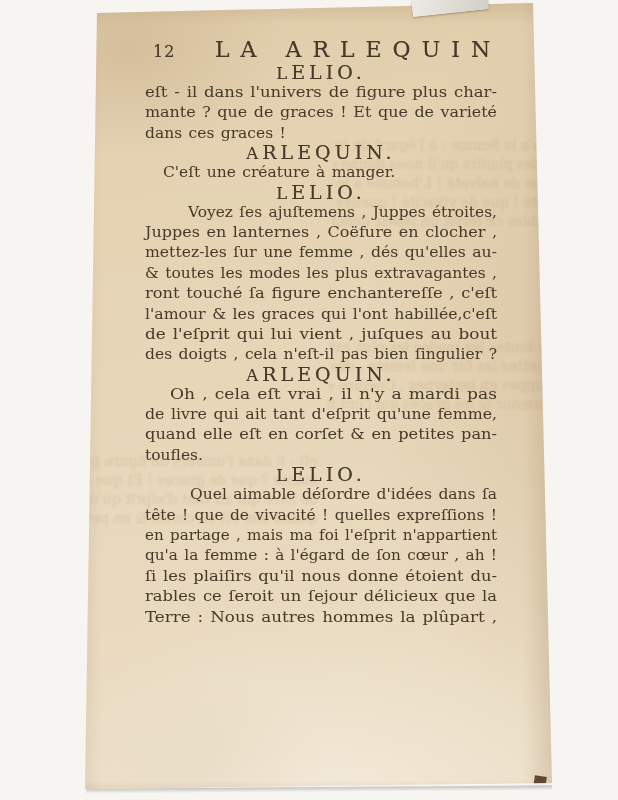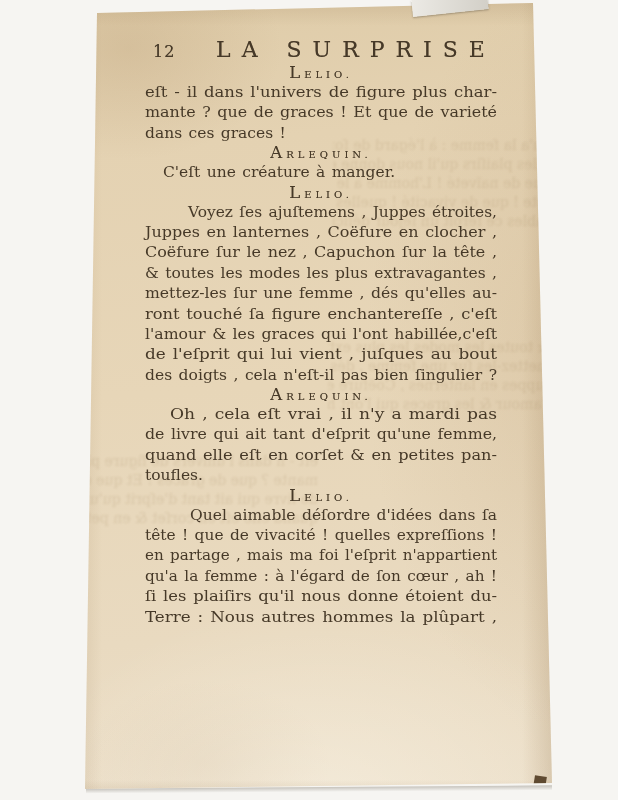--- a/index.html
+++ b/index.html
@@ -40,21 +40,21 @@
   
   #textblock{position:absolute;left:65px;top:34px;width:352px;z-index:2;color:#463928;}
   #runhead{position:relative;height:26px;margin-top:3px;}
   #pagenum{position:absolute;left:8px;top:5px;font-size:16px;letter-spacing:1px;}
   #runtitle{
     position:absolute;left:0;width:100%;box-sizing:border-box;padding-left:70px;
     text-align:center;font-size:22px;letter-spacing:11px;white-space:nowrap;
   }
   .sp{
     height:19px;line-height:19px;text-align:center;
-    font-size:10px;letter-spacing:4px;white-space:nowrap;
+    font-size:19px;letter-spacing:4px;white-space:nowrap;
   }
   .sp::first-letter{font-size:16.5px;}
   .pline{height:20.4px;}
   .pline svg{display:block;overflow:visible;}
   .pline text{
     font-family:"DejaVu Serif","Liberation Serif",serif;
     font-size:15.5px;fill:#463928;word-spacing:1.5px;
   }
   #runhead,.sp{text-shadow:0 0 .5px rgba(70,57,40,.55);}
   
@@ -98,21 +98,21 @@
     <div class="gline">eſt - il dans l'univers de figure plus char-</div>
     <div class="gline">mante ? que de graces ! Et que de varieté</div>
     <div class="gline">de livre qui ait tant d'eſprit qu'une femme,</div>
     <div class="gline">quand elle eſt en corſet &amp; en petites pan-</div>
   </div>
 
   <div id="textblock">
 
     <div id="runhead">
       <span id="pagenum">12</span>
-      <div id="runtitle">LA SURPRISE</div>
+      <div id="runtitle">LA ARLEQUIN</div>
     </div>
 
     <div class="sp">LELIO.</div>
 
     <div class="para">
       <div class="pline">
           <svg width="352" height="21">
             <text x="0" y="15" textLength="352" lengthAdjust="spacingAndGlyphs">eſt - il dans l'univers de figure plus char-</text>
           </svg>
         </div>
@@ -146,35 +146,30 @@
             <text x="43" y="15" textLength="309" lengthAdjust="spacingAndGlyphs">Voyez ſes ajuſtemens , Juppes étroites,</text>
           </svg>
         </div>
       <div class="pline">
           <svg width="352" height="21">
             <text x="0" y="15" textLength="352" lengthAdjust="spacingAndGlyphs">Juppes en lanternes , Coëfure en clocher ,</text>
           </svg>
         </div>
       <div class="pline">
           <svg width="352" height="21">
-            <text x="0" y="15" textLength="352" lengthAdjust="spacingAndGlyphs">Coëfure ſur le nez , Capuchon ſur la tête ,</text>
+            <text x="0" y="15" textLength="352" lengthAdjust="spacingAndGlyphs">mettez-les ſur une femme , dés qu'elles au-</text>
           </svg>
         </div>
       <div class="pline">
           <svg width="352" height="21">
             <text x="0" y="15" textLength="352" lengthAdjust="spacingAndGlyphs">&amp; toutes les modes les plus extravagantes ,</text>
           </svg>
         </div>
       <div class="pline">
           <svg width="352" height="21">
-            <text x="0" y="15" textLength="352" lengthAdjust="spacingAndGlyphs">mettez-les ſur une femme , dés qu'elles au-</text>
-          </svg>
-        </div>
-      <div class="pline">
-          <svg width="352" height="21">
             <text x="0" y="15" textLength="352" lengthAdjust="spacingAndGlyphs">ront touché ſa figure enchantereſſe , c'eſt</text>
           </svg>
         </div>
       <div class="pline">
           <svg width="352" height="21">
             <text x="0" y="15" textLength="352" lengthAdjust="spacingAndGlyphs">l'amour &amp; les graces qui l'ont habillée,c'eſt</text>
           </svg>
         </div>
       <div class="pline">
           <svg width="352" height="21">
@@ -232,20 +227,25 @@
           </svg>
         </div>
       <div class="pline">
           <svg width="352" height="21">
             <text x="0" y="15" textLength="352" lengthAdjust="spacingAndGlyphs">qu'a la femme : à l'égard de ſon cœur , ah !</text>
           </svg>
         </div>
       <div class="pline">
           <svg width="352" height="21">
             <text x="0" y="15" textLength="352" lengthAdjust="spacingAndGlyphs">ſi les plaiſirs qu'il nous donne étoient du-</text>
+          </svg>
+        </div>
+      <div class="pline">
+          <svg width="352" height="21">
+            <text x="0" y="15" textLength="352" lengthAdjust="spacingAndGlyphs">rables ce ſeroit un ſejour délicieux que la</text>
           </svg>
         </div>
       <div class="pline">
           <svg width="352" height="21">
             <text x="0" y="15" textLength="352" lengthAdjust="spacingAndGlyphs">Terre : Nous autres hommes la plûpart ,</text>
           </svg>
         </div>
     </div>
 
   </div>

